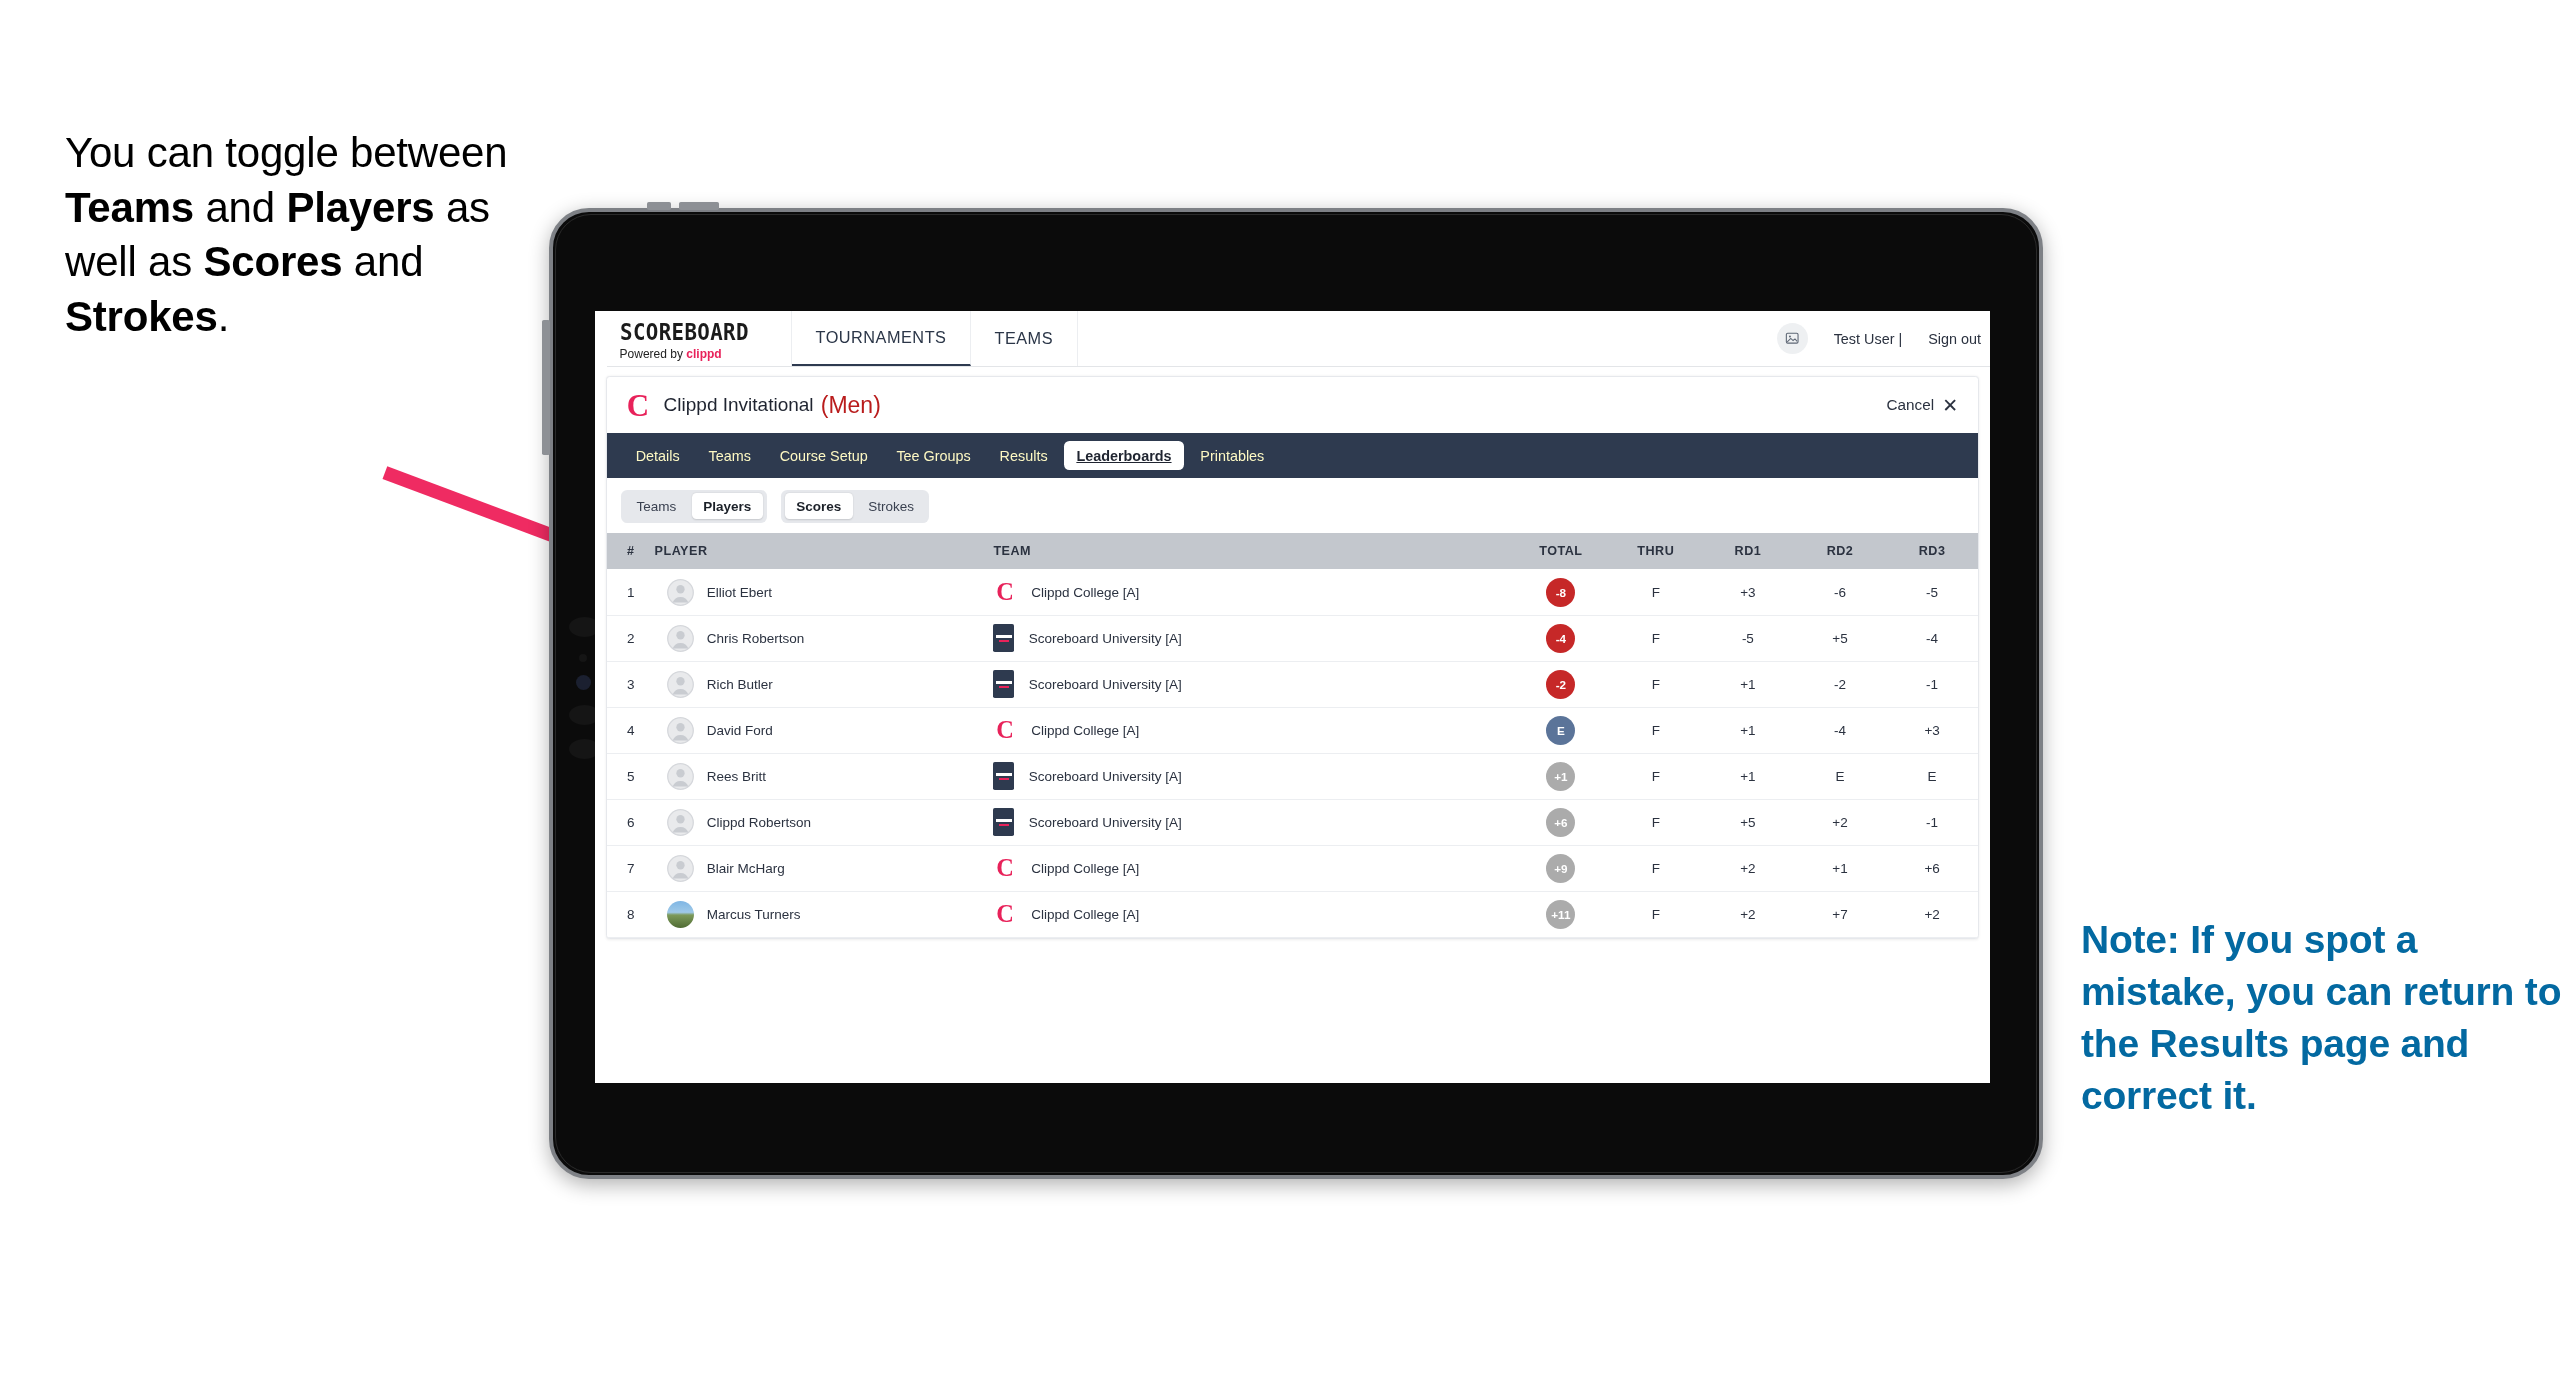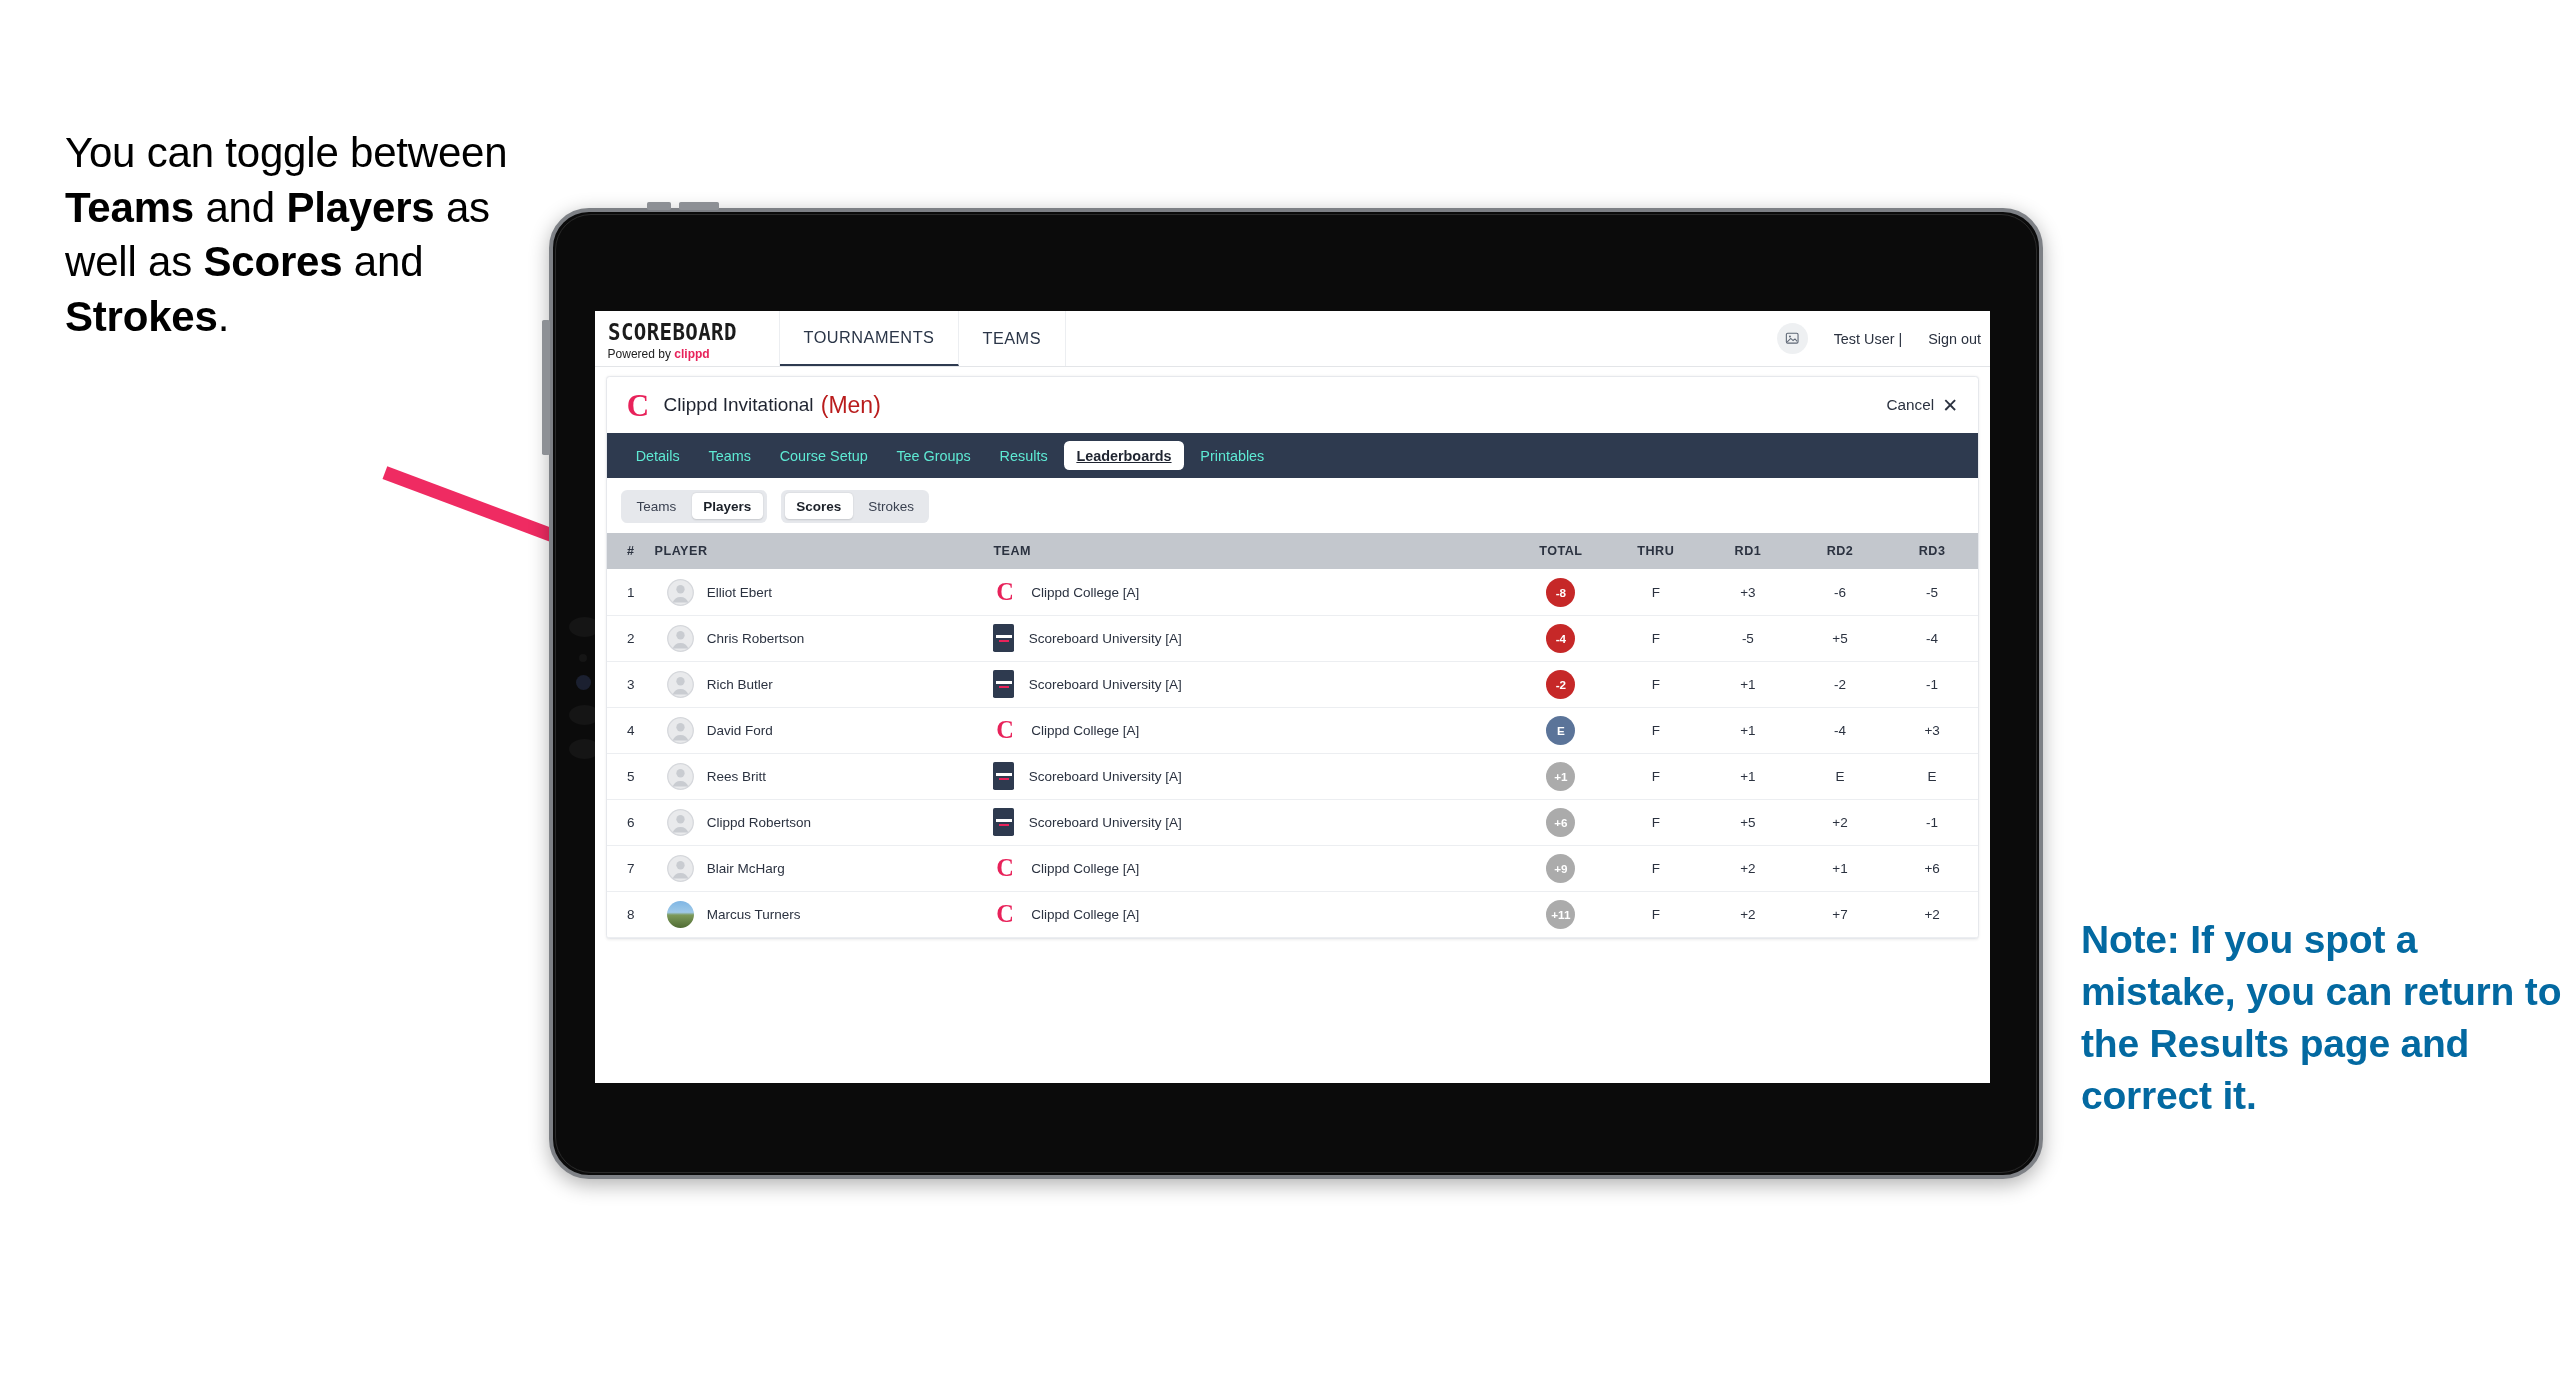--- a/index.html
+++ b/index.html
@@ -56,21 +56,21 @@
 
   
   .screen {
     position: absolute; left: 42px; top: 99px;
     width: 1395px; height: 772px;
     background: #ffffff; overflow: hidden;
   }
 
   
   .appbar { display:flex; align-items:stretch; height: 56px; background:#fff;
-            border-bottom: 1.8px solid #e3e5e8; }
+            border-bottom: 1.8px solid #e3e5e8; margin-left: 12px; }
   .brand { width: 185px; padding: 8.1px 0 0 12.6px; border-right:0.9px solid #eceef1; }
   .brand-title {
     font-family: "DejaVu Sans Mono", monospace;
     font-weight: 700; font-size: 22.6px; letter-spacing: 0.4px; color: #1b1b1b;
     transform: scaleX(0.92); transform-origin: left center;
   }
   .brand-sub { font-size: 12px; color:#222; margin-top: 1.8px; }
   .brand-sub .clippd { color:#e8225a; font-weight:700; }
 
   .topnav { display:flex; align-items:stretch; }
@@ -97,21 +97,21 @@
   .c-logo { font-family:"Liberation Serif", serif; font-weight:700; font-size:31px;
             color:#e8225a; margin-right: 14.4px; line-height:1; }
   .t-name { font-size: 19px; color:#1f2430; }
   .t-gender { font-size: 23px; color:#b91c1c; margin-left: 7.2px; }
   .cancel { margin-left:auto; display:flex; align-items:center; gap:8.1px;
             font-size:15.3px; color:#2b3240; cursor:pointer; }
   .cancel .x { font-size:19px; line-height:1; }
 
   
   .darkbar { background:#2e3a4f; display:flex; align-items:center; height: 45px; padding: 0 16.3px; gap: 3.6px; }
-  .dtab { font-size:14.4px; color:#5eead4; padding: 6.3px 12.6px; border-radius:5.4px; cursor:pointer; }
+  .dtab { font-size:14.4px; color:#fef9c3; padding: 6.3px 12.6px; border-radius:5.4px; cursor:pointer; }
   .dtab.active { background:#ffffff; color:#1f2430; font-weight:600; text-decoration: underline; }
 
   
   .togglerow { display:flex; align-items:center; gap: 14.4px; padding: 11.7px 14.4px 10.8px 14.4px; background:#fff; }
   .tgroup { background:#e6e8ec; border-radius:6.3px; padding:3.6px; display:flex; gap:3.6px; }
   .tbtn { font-size:13.5px; color:#3a4150; padding:5.4px 11.7px; border-radius:4.5px; cursor:pointer; }
   .tbtn.on { background:#fff; color:#1b2028; font-weight:700; box-shadow:0 0.9px 1.8px rgba(0,0,0,.14); }
 
   
   table.lb { width:100%; border-collapse: collapse; table-layout: fixed; }

